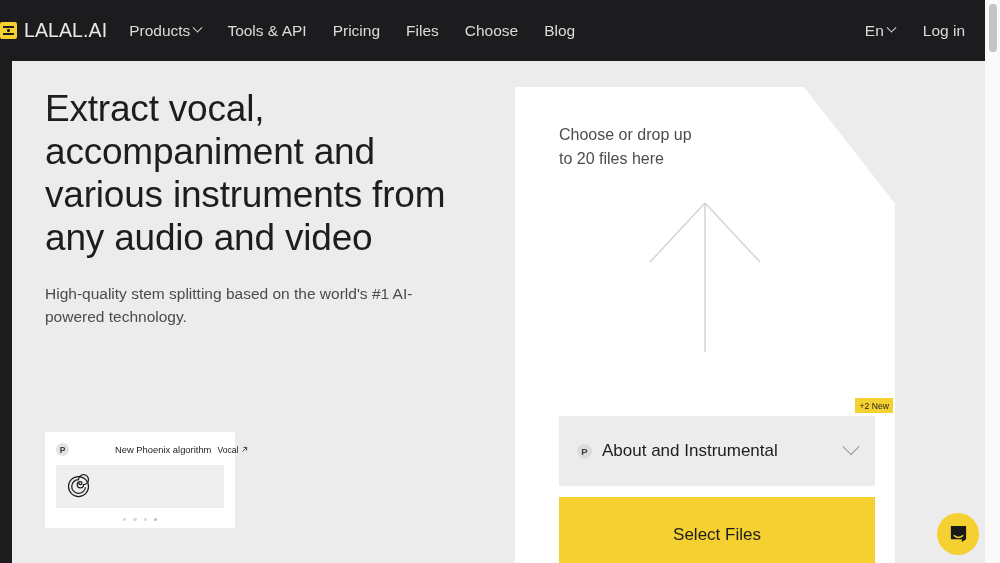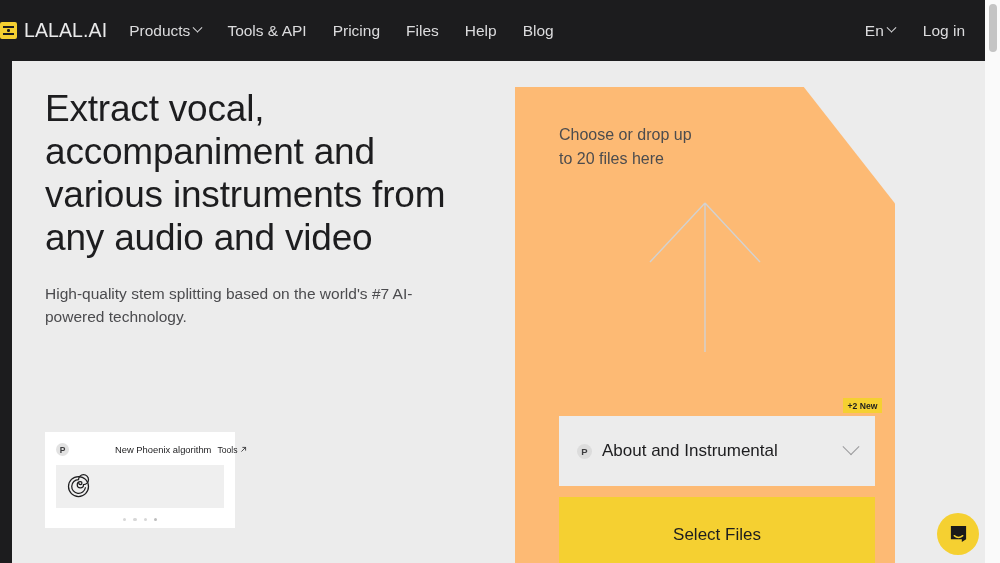--- a/index.html
+++ b/index.html
@@ -86,21 +86,21 @@
   .spiral { width: 25px; height: 25px; flex: none; }
   .promo-text { font-size: 9.4px; line-height: 1.4; color: #2a2a2c; }
   .dots { display: flex; justify-content: center; gap: 7px; margin-top: 10px; }
   .dot { width: 3.2px; height: 3.2px; border-radius: 50%; background: #d7d7d7; cursor: pointer; }
   .dot.on { background: #bdbdbd; }
 
   
   .panel {
     position: absolute; left: 503px; top: 26px;
     width: 380px; height: 476px;
-    background: #fdba74;
+    background: #ffffff;
     clip-path: polygon(0 0, 76% 0, 100% 24.5%, 100% 100%, 0 100%);
   }
   .panel-title {
     position: absolute; left: 44px; top: 36px;
     font-size: 16px; line-height: 1.47; color: #4c4c4e; width: 150px;
   }
   .uparrow { position: absolute; left: 130px; top: 113px; }
   .selector {
     position: absolute; left: 44px; top: 329px;
     width: 316px; height: 70px; background: #ececec;
@@ -111,23 +111,23 @@
     font-size: 9.5px; font-weight: 700; display: flex; align-items: center; justify-content: center;
     flex: none; margin-right: 10px;
   }
   .sel-label { font-size: 17px; color: #1d1d1f; }
   .sel-chev {
     margin-left: auto; width: 12px; height: 12px;
     border-right: 1.6px solid #9a9a9c; border-bottom: 1.6px solid #9a9a9c;
     transform: rotate(45deg) translate(-3px,-3px);
   }
   .new-badge {
-    position: absolute; left: 284px; top: -18px;
+    position: absolute; left: 296px; top: -18px;
     background: #f5d031; color: #1d1d1f;
-    font-size: 8.6px; font-weight: 700; padding: 2.5px 4.5px; white-space: nowrap;
+    font-size: 8.6px; font-weight: 400; padding: 2.5px 4.5px; white-space: nowrap;
   }
   .cta {
     position: absolute; left: 44px; top: 410px;
     width: 316px; height: 76px; background: #f5d031; border: none;
     font-family: inherit; font-size: 17px; color: #1d1d1f; cursor: pointer;
   }
 
   
   .chat {
     position: absolute; right: 21px; bottom: 8px;
@@ -155,45 +155,45 @@
       <span class="brand-name">LALAL.AI</span>
     </div>
     <div class="nav-links">
       <span class="nav-link">
         <span>Products</span>
         <span class="chev"></span>
       </span>
       <span class="nav-link">Tools &amp; API</span>
       <span class="nav-link">Pricing</span>
       <span class="nav-link">Files</span>
-      <span class="nav-link">Help</span>
+      <span class="nav-link">Choose</span>
       <span class="nav-link">Blog</span>
     </div>
     <div class="nav-right">
       <span class="nav-link">
         <span>En</span>
         <span class="chev"></span>
       </span>
       <span class="nav-link">Log in</span>
     </div>
   </div>
 
   <div class="page">
 
     <div class="left">
       <h1 class="headline">Extract vocal, accompaniment and various instruments from any audio and video</h1>
-      <p class="subhead">High-quality stem splitting based on the world's #7 AI-powered technology.</p>
+      <p class="subhead">High-quality stem splitting based on the world's #1 AI-powered technology.</p>
     </div>
 
     <div class="promo">
       <div class="promo-top">
         <span class="p-badge">P</span>
         <span class="promo-title">New Phoenix algorithm</span>
         <span class="promo-more">
-          <span>Tools</span>
+          <span>Vocal</span>
           <svg width="7" height="7" viewBox="0 0 10 10" style="vertical-align:-0.5px">
             <path d="M2 8 L8 2 M3.4 2 L8 2 L8 6.6" stroke="#1d1d1f" stroke-width="1.1" fill="none"></path>
           </svg>
         </span>
       </div>
       <div class="promo-body">
         <svg class="spiral" viewBox="0 0 40 40">
           <path d="M20 4 A16 16 0 1 1 4 20 A16 16 0 0 1 20 4 Z" fill="none" stroke="#1d1d1f" stroke-width="2"></path>
           <path d="M20 8.5 A11.5 11.5 0 1 0 31.5 20 A11.5 11.5 0 0 0 20 8.5
                    A11.5 11.5 0 0 1 20 8.5" fill="none" stroke="#1d1d1f" stroke-width="0"></path>

